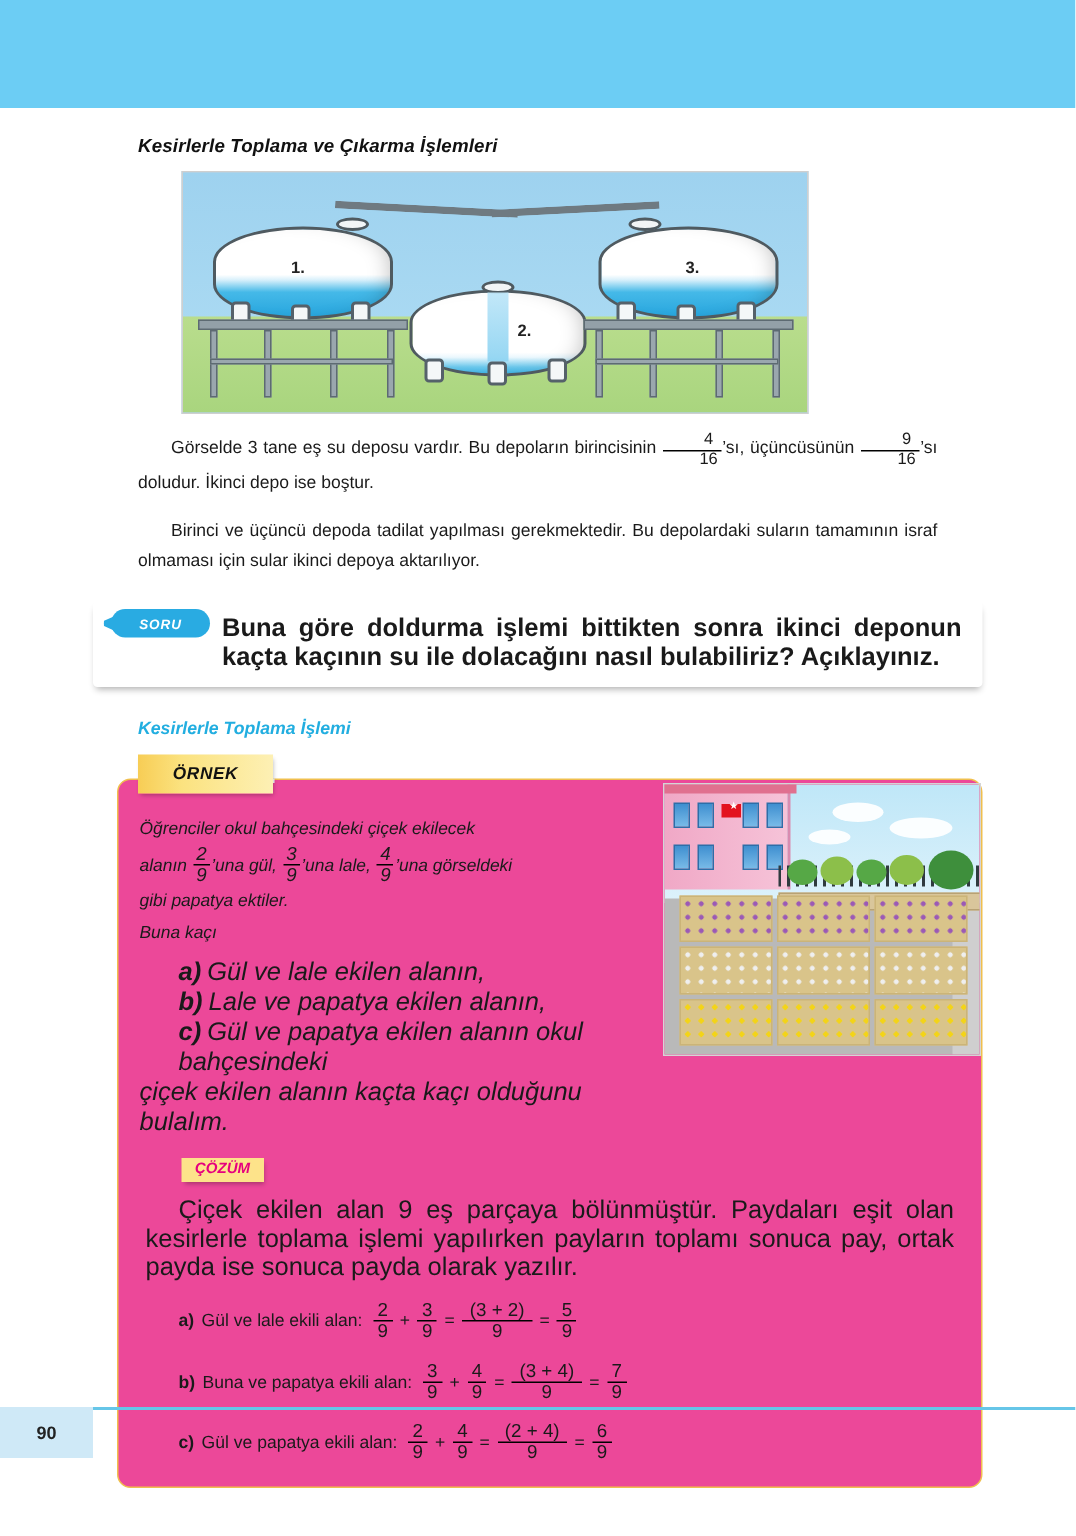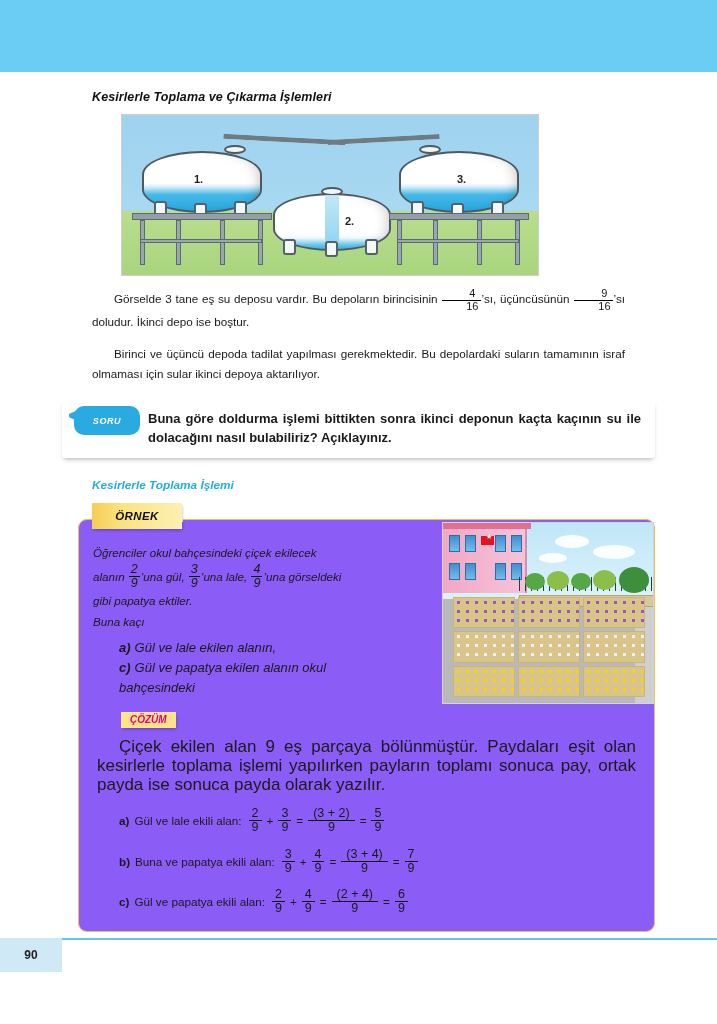--- a/index.html
+++ b/index.html
@@ -56,23 +56,23 @@
   .frac .n { display:block; font-size:11px; padding:0 2px; }
   .frac .d { display:block; font-size:11px; border-top:1.2px solid #000; padding:0 2px; }
   .frac.big .n, .frac.big .d { font-size:12.5px; }
 
   
   .soru-wrap { position:relative; margin:17px 62px 0 62px; }
   .soru-box {
     background:#fff; border-radius:3px; padding:9px 14px 11px 86px;
     box-shadow:0 3px 5px -2px rgba(0,0,0,.33); min-height:48px;
   }
-  .soru-text { font-size:13px; font-weight:bold; line-height:18.5px; text-align:justify; }
+  .soru-text { font-size:17px; font-weight:bold; line-height:18.5px; text-align:justify; }
   .soru-badge {
-    position:absolute; left:12px; top:5px; width:66px; height:29px;
+    position:absolute; left:12px; top:5px; width:66px; height:19px;
     background:#29abe2; border-radius:10px; color:#fff;
     font-size:9px; font-weight:bold; font-style:italic; letter-spacing:.6px;
     display:flex; align-items:center; justify-content:center;
   }
   .soru-badge:before {
     content:""; position:absolute; left:-5px; top:3px; width:11px; height:13px;
     background:#29abe2; border-radius:50% 0 0 50%;
     clip-path:polygon(100% 0,100% 100%,0 62%,0 38%);
   }
 
@@ -97,28 +97,28 @@
   .ornek-wrap { position:relative; margin:27px 62px 0 78px; }
   .ornek-tab {
     position:absolute; left:14px; top:-16px; width:90px; height:26px;
     background:linear-gradient(90deg,#f7cd55 0%,#fbe27f 32%,#fdf0b4 100%);
     display:flex; align-items:center; justify-content:center;
     font-size:11.5px; font-weight:bold; font-style:italic; color:#111;
     letter-spacing:.4px; z-index:3; box-shadow:1px 2px 3px -1px rgba(0,0,0,.3);
   }
   .ornek-box {
     border:1.5px solid #f0bf4e; border-radius:9px; padding:22px 14px 16px 14px;
-    position:relative; background:#8b5cf6; min-height:352px;
+    position:relative; background:#ec4899; min-height:352px;
   }
   .ornek-box:before{
     content:""; position:absolute; left:14px; top:-1.5px; width:90px; height:3px; background:#fff;
   }
   .ex-text { font-size:11.6px; font-style:italic; line-height:21px; }
   .ex-list { margin:6px 0 0 0; }
-  .ex-list .row { font-size:13px; font-style:italic; line-height:20px; margin-left:26px; }
+  .ex-list .row { font-size:17px; font-style:italic; line-height:20px; margin-left:26px; }
   .ex-list .row .lbl { font-weight:bold; margin-right:4px; }
   .ex-list .row.wrap2 { margin-left:0; }
 
   
   .garden {
     position:absolute; right:0px; top:2px; width:212px; height:182px;
     border:1px solid #d5d5d5; overflow:hidden;
   }
   .g-sky { position:absolute; left:0; top:0; width:100%; height:44%; background:linear-gradient(#bfe7f8,#ddf2fb); }
   .cloud { position:absolute; background:#fff; border-radius:50%; opacity:.92; }
@@ -298,22 +298,26 @@
         <span class="frac big"><span class="n">3</span><span class="d">9</span></span><span>’una lale,</span>
         <span class="frac big"><span class="n">4</span><span class="d">9</span></span><span>’una görseldeki gibi papatya ektiler.</span>
         <div>Buna kaçı</div>
       </div>
 
       <div class="ex-list" style="width:300px;">
         <div class="row">
           <span class="lbl">a)</span><span>Gül ve lale ekilen alanın,</span>
         </div>
         <div class="row">
+          <span class="lbl">b)</span><span>Lale ve papatya ekilen alanın,</span>
+        </div>
+        <div class="row">
           <span class="lbl">c)</span><span>Gül ve papatya ekilen alanın okul bahçesindeki</span>
         </div>
+        <div class="row wrap2">çiçek ekilen alanın kaçta kaçı olduğunu bulalım.</div>
       </div>
 
       
       <div class="cozum-badge">ÇÖZÜM</div>
       <p class="sol">Çiçek ekilen alan 9 eş parçaya bölünmüştür. Paydaları eşit olan kesirlerle toplama işlemi yapılırken payların toplamı sonuca pay, ortak payda ise sonuca payda olarak yazılır.</p>
 
       
       <div class="eq">
         <span class="lbl">a)</span>
         <span class="txt">Gül ve lale ekili alan:</span>

